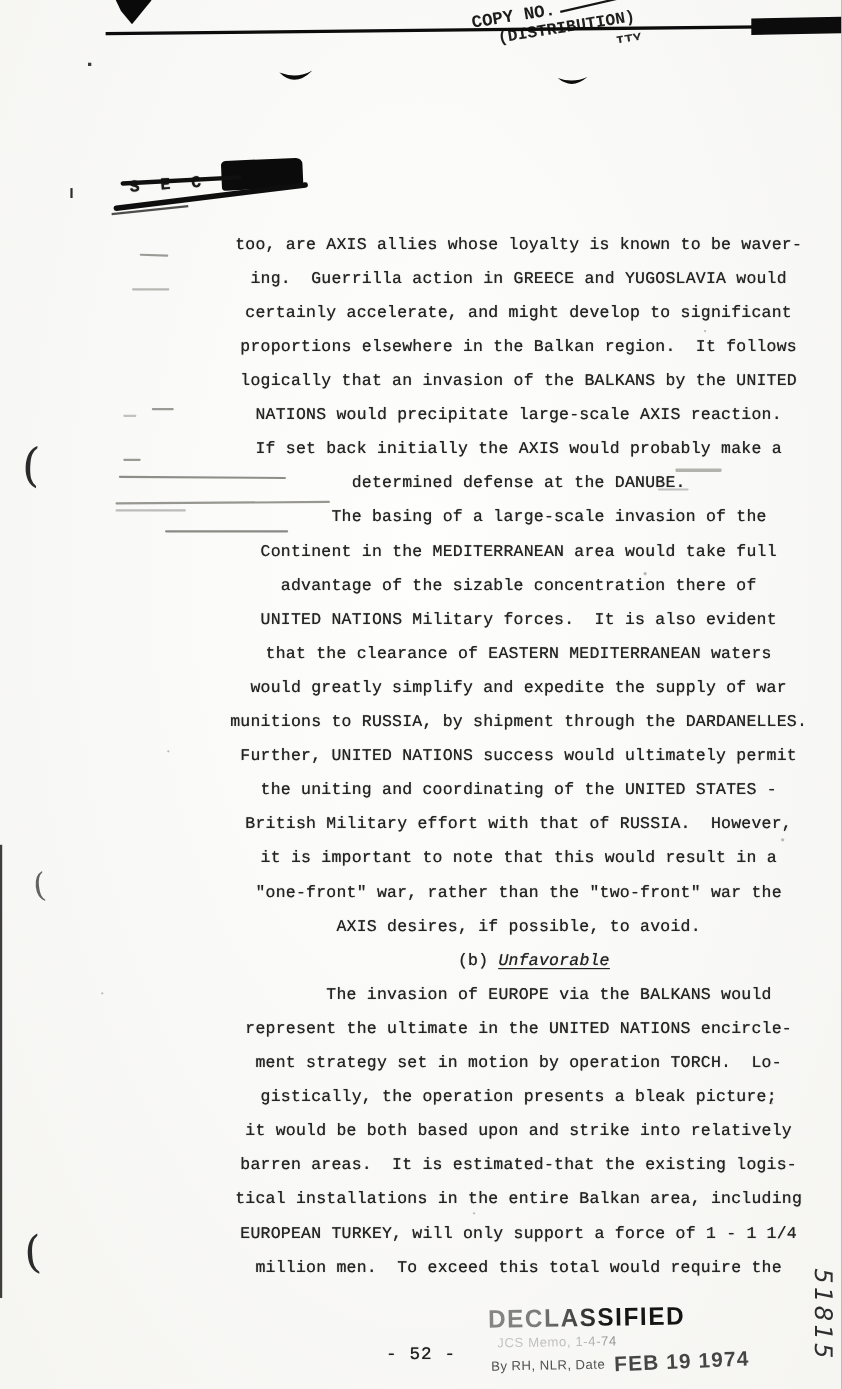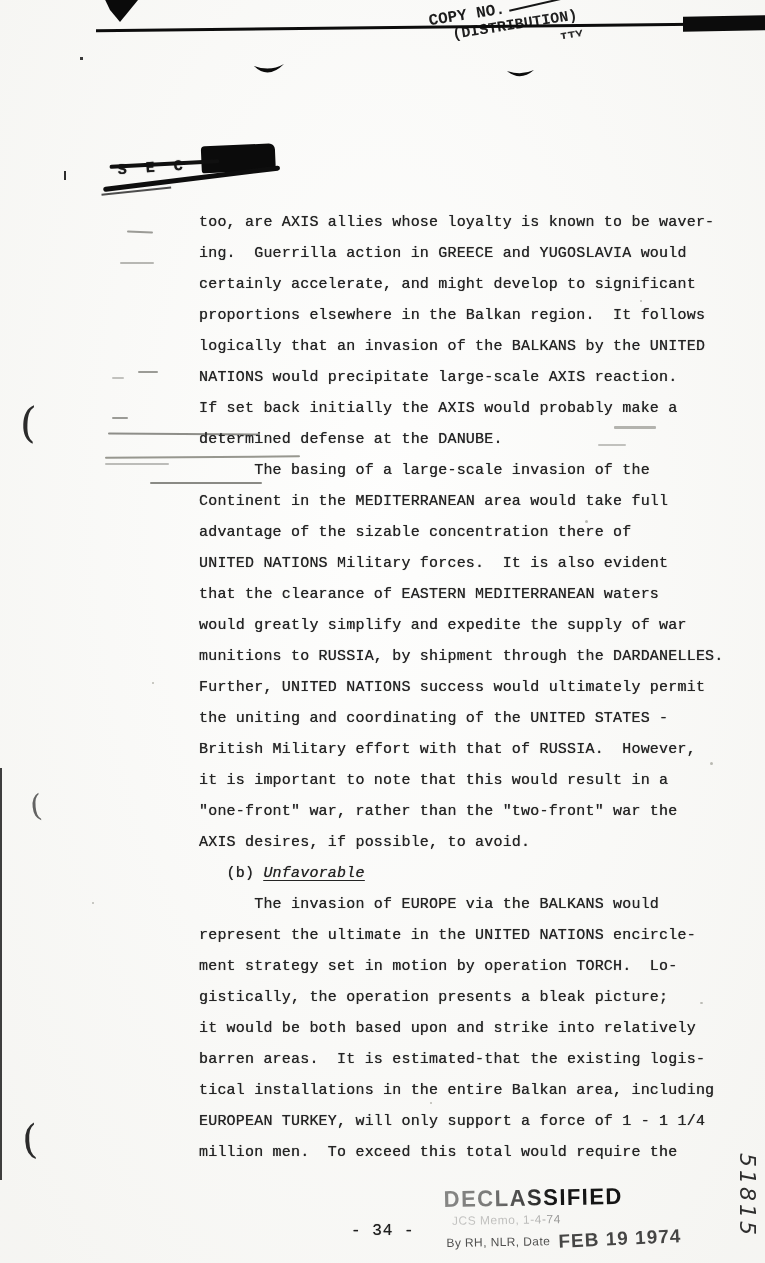--- a/index.html
+++ b/index.html
@@ -10,20 +10,21 @@
     overflow:hidden;
     font-family:"Liberation Mono","DejaVu Sans Mono",monospace;
   }
   
   .doc-lines{
     position:absolute;left:199px;top:207px;width:545px;
     font:15px/31px "Liberation Mono","DejaVu Sans Mono",monospace;
     color:#242424;letter-spacing:.2px;white-space:pre;
     text-shadow:0 0 .7px rgba(25,25,25,.8);
     z-index:2;
+    text-align:center;
   }
   .doc-line{height:31px;}
   .doc-line .u{text-decoration:underline;text-underline-offset:3px;font-style:italic;}
   
   .edge-triangle{position:absolute;left:98px;top:0;width:40px;height:22px;background:#0a0a0a;
     clip-path:polygon(18% 0,100% 0,55% 100%,30% 45%);z-index:4;}
   .edge-line{position:absolute;left:96px;top:26px;width:600px;height:3px;background:#0c0c0c;
     transform:rotate(-0.6deg);z-index:4;}
   .edge-bar{position:absolute;left:683px;top:16px;width:82px;height:15px;background:#0c0c0c;
     transform:skewY(-1deg);z-index:4;}
@@ -139,21 +140,21 @@
   <div class="speck" style="left:700px;top:1002px;width:3px;height:2px;"></div>
   <div class="speck" style="left:152px;top:682px;width:2px;height:2px;"></div>
   <div class="speck" style="left:640px;top:300px;width:2px;height:2px;"></div>
   <div class="speck" style="left:92px;top:902px;width:2px;height:2px;"></div>
   <div class="speck" style="left:430px;top:1102px;width:2px;height:2px;"></div>
 
   <div class="left-edge"></div>
 
   <div class="doc-lines"><div class="doc-line">too, are AXIS allies whose loyalty is known to be waver-</div><div class="doc-line">ing.  Guerrilla action in GREECE and YUGOSLAVIA would</div><div class="doc-line">certainly accelerate, and might develop to significant</div><div class="doc-line">proportions elsewhere in the Balkan region.  It follows</div><div class="doc-line">logically that an invasion of the BALKANS by the UNITED</div><div class="doc-line">NATIONS would precipitate large-scale AXIS reaction.</div><div class="doc-line">If set back initially the AXIS would probably make a</div><div class="doc-line">determined defense at the DANUBE.</div><div class="doc-line">      The basing of a large-scale invasion of the</div><div class="doc-line">Continent in the MEDITERRANEAN area would take full</div><div class="doc-line">advantage of the sizable concentration there of</div><div class="doc-line">UNITED NATIONS Military forces.  It is also evident</div><div class="doc-line">that the clearance of EASTERN MEDITERRANEAN waters</div><div class="doc-line">would greatly simplify and expedite the supply of war</div><div class="doc-line">munitions to RUSSIA, by shipment through the DARDANELLES.</div><div class="doc-line">Further, UNITED NATIONS success would ultimately permit</div><div class="doc-line">the uniting and coordinating of the UNITED STATES -</div><div class="doc-line">British Military effort with that of RUSSIA.  However,</div><div class="doc-line">it is important to note that this would result in a</div><div class="doc-line">"one-front" war, rather than the "two-front" war the</div><div class="doc-line">AXIS desires, if possible, to avoid.</div><div class="doc-line"><span>   (b) </span><span class="u">Unfavorable</span></div><div class="doc-line">      The invasion of EUROPE via the BALKANS would</div><div class="doc-line">represent the ultimate in the UNITED NATIONS encircle-</div><div class="doc-line">ment strategy set in motion by operation TORCH.  Lo-</div><div class="doc-line">gistically, the operation presents a bleak picture;</div><div class="doc-line">it would be both based upon and strike into relatively</div><div class="doc-line">barren areas.  It is estimated-that the existing logis-</div><div class="doc-line">tical installations in the entire Balkan area, including</div><div class="doc-line">EUROPEAN TURKEY, will only support a force of 1 - 1 1/4</div><div class="doc-line">million men.  To exceed this total would require the</div></div>
 
-  <div class="page-number">- 34 -</div>
+  <div class="page-number">- 52 -</div>
 
   <div class="declass">
     <div class="d1">DECLASSIFIED</div>
     <div class="d2">JCS Memo, 1-4-74</div>
     <div class="d3"><span>By RH, NLR, Date</span><span class="d-date">FEB 19 1974</span></div>
   </div>
 
   <div class="hand-note">51815</div>
 
 </div>

